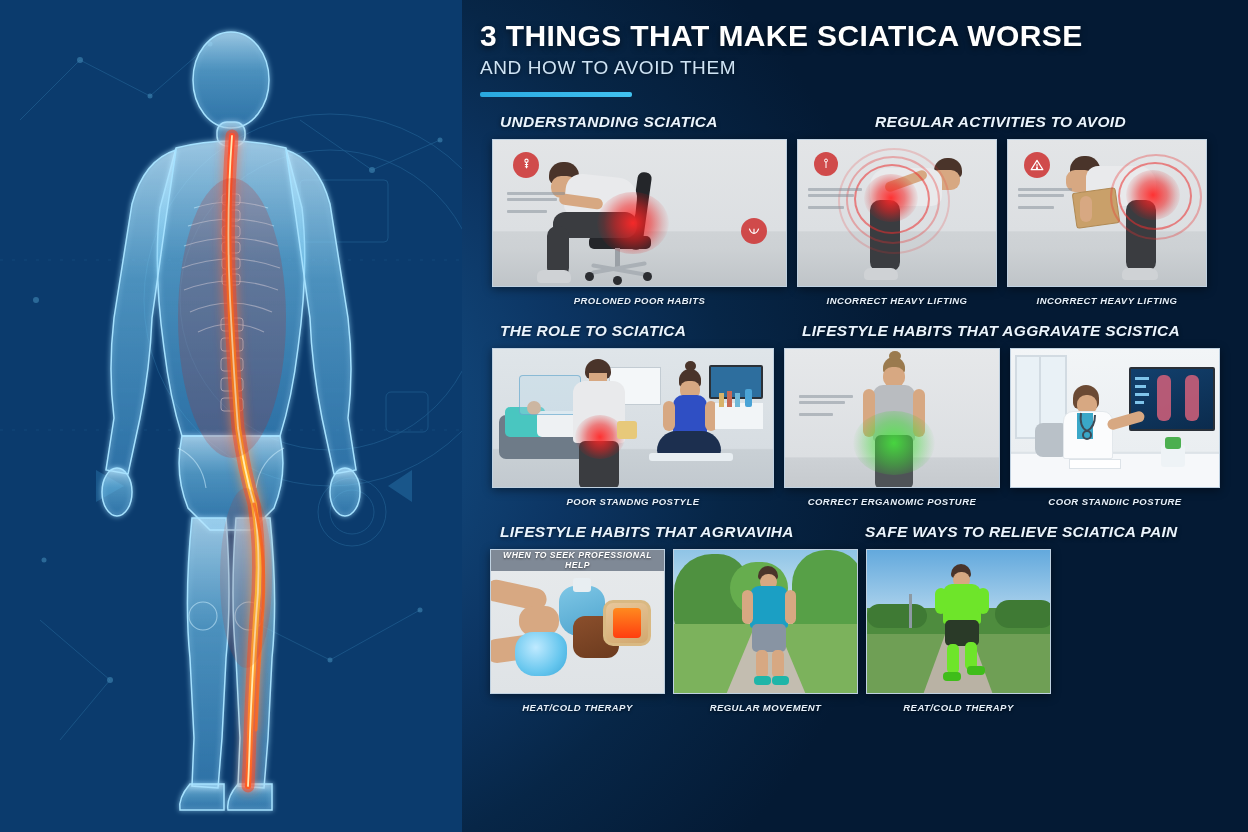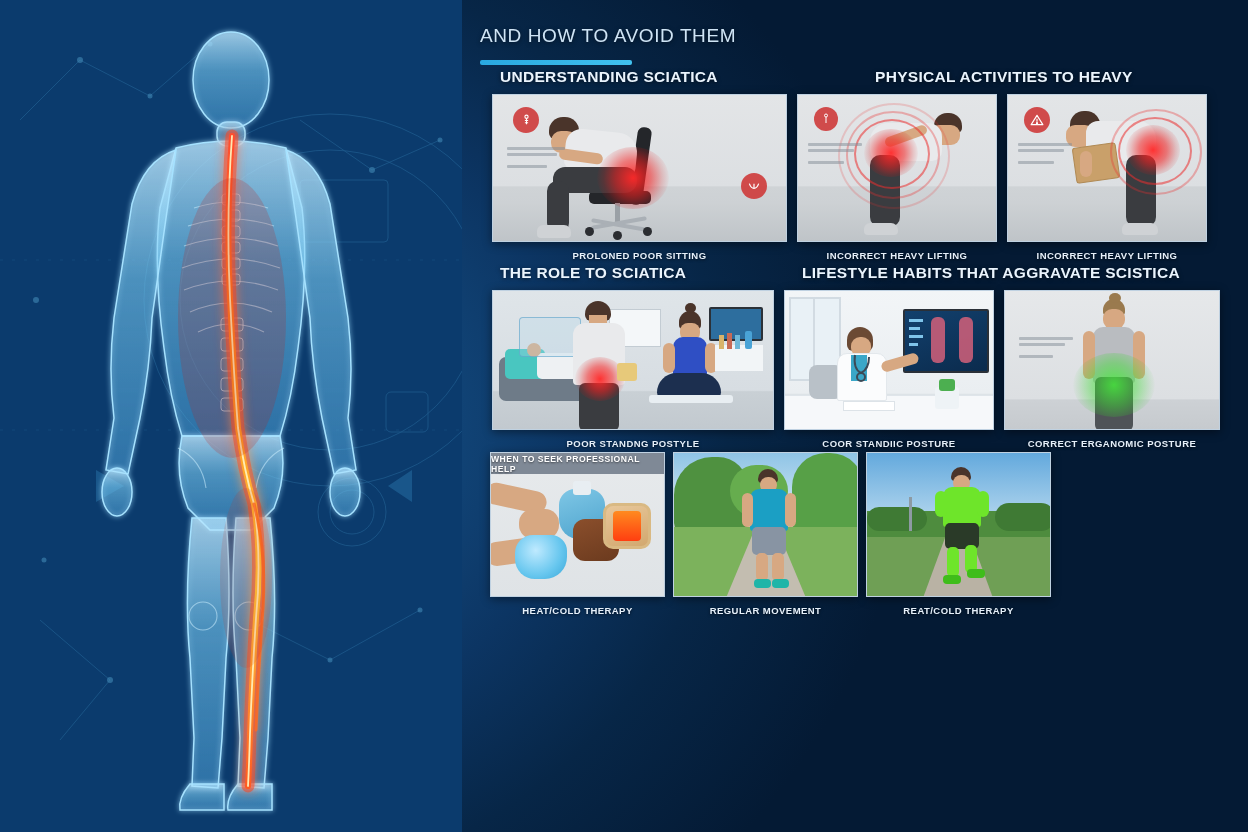--- a/index.html
+++ b/index.html
@@ -56,39 +56,40 @@
     font-size: 19px; font-weight: 400; letter-spacing: .6px;
     margin-top: 5px;
     text-shadow: 0 1px 4px rgba(0,0,0,.5);
   }
   .accent-bar {
     width: 152px; height: 5px; margin-top: 13px;
     background: linear-gradient(90deg, #29a8e0, #41c2f0);
     border-radius: 2px;
   }
 
-  .section { margin-top: 3px; }
+  .section { margin-top: 16px; font-style: italic; }
   .heads {
     display: flex; position: relative; height: 26px;
   }
   .head {
     color: #eaf4fd;
     font-size: 15.5px; font-weight: 700; letter-spacing: .3px;
     text-shadow: 0 1px 4px rgba(0,0,0,.6);
     white-space: nowrap;
     position: absolute; top: 0;
   }
 
   .cards { display: flex; gap: 10px; align-items: flex-start; }
   .card { position: relative; }
   .thumb {
     position: relative; overflow: hidden;
     border: 1px solid rgba(150,195,235,.35);
     background: #d6d9dc;
     box-shadow: 0 2px 9px rgba(0,0,0,.45);
+    text-align: center;
   }
   .cap {
     color: #e7f1fb;
     font-size: 9.5px; font-weight: 600; letter-spacing: .45px;
     text-align: center; margin-top: 8px;
     text-shadow: 0 1px 3px rgba(0,0,0,.6);
     white-space: nowrap;
   }
 
   
@@ -262,27 +263,28 @@
         </g>
 
         <ellipse cx="166" cy="300" rx="54" ry="140" fill="#c0201a" opacity="0.2"></ellipse>
         <ellipse cx="180" cy="560" rx="26" ry="90" fill="#d02a12" opacity="0.14"></ellipse>
       </svg>
     </div>
   </div>
 
   <div class="content">
 
+    <h1 class="title">3 THINGS THAT MAKE SCIATICA WORSE</h1>
     <div class="subtitle">AND HOW TO AVOID THEM</div>
     <div class="accent-bar"></div>
 
     <div class="section">
       <div class="heads">
         <div class="head" style="left:20px">UNDERSTANDING SCIATICA</div>
-        <div class="head" style="left:395px">PHYSICAL ACTIVITIES TO HEAVY</div>
+        <div class="head" style="left:395px">REGULAR ACTIVITIES TO AVOID</div>
       </div>
       <div class="cards" style="padding-left:12px">
 
         <div class="card">
           <div class="thumb" style="width:295px;height:148px">
             <div class="room"></div>
               <div class="floor"></div>
 
             <div class="person" style="left:140px;top:32px;width:14px;height:78px;background:#24262a;border-radius:6px;transform:rotate(8deg)"></div>
             <div class="person" style="left:96px;top:96px;width:62px;height:13px;background:#24262a;border-radius:5px"></div>
@@ -315,21 +317,21 @@
                 <path d="M4 8c2 6 5 8 8 8s6-2 8-8"></path>
                   <path d="M12 8v8"></path>
               </svg>
             </div>
             <div class="fakelines" style="left:14px;top:52px;width:62px">
               <div class="fl" style="width:58px"></div>
                 <div class="fl" style="width:50px"></div>
               <div class="fl" style="width:40px;margin-top:9px"></div>
             </div>
           </div>
-          <div class="cap">PROLONED POOR SITTING</div>
+          <div class="cap">PROLONED POOR HABITS</div>
         </div>
 
         <div class="card">
           <div class="thumb" style="width:200px;height:148px">
             <div class="room"></div>
               <div class="floor"></div>
             <div class="person hair" style="left:136px;top:18px;width:28px;height:20px;border-radius:13px 13px 5px 5px"></div>
             <div class="person skin" style="left:132px;top:30px;width:30px;height:20px;border-radius:9px"></div>
             <div class="person shirt" style="left:72px;top:28px;width:72px;height:38px;border-radius:18px 14px 10px 10px"></div>
             <div class="person skin" style="left:86px;top:36px;width:44px;height:10px;border-radius:6px;transform:rotate(-20deg)"></div>
@@ -425,76 +427,80 @@
             <div class="person" style="left:226px;top:44px;width:5px;height:14px;background:#d8b36a"></div>
             <div class="person" style="left:234px;top:42px;width:5px;height:16px;background:#c86a55"></div>
             <div class="person" style="left:242px;top:44px;width:5px;height:14px;background:#6fb8d8"></div>
             <div class="person" style="left:252px;top:40px;width:7px;height:18px;background:#4aa3d6;border-radius:2px"></div>
             <div class="person" style="left:124px;top:72px;width:20px;height:18px;background:#e7c97a;border-radius:3px"></div>
           </div>
           <div class="cap">POOR STANDNG POSTYLE</div>
         </div>
 
         <div class="card">
-          <div class="thumb" style="width:210px;height:140px">
-            <div class="room" style="background:linear-gradient(180deg,#f2f5f7 0%,#eaeef1 74%,#dde3e7 75%,#d4dadf 100%)"></div>
-            <div class="person" style="left:4px;top:6px;width:52px;height:84px;background:#e9f1f6;border:2px solid #d2dbe2"></div>
-            <div class="person" style="left:28px;top:6px;width:2px;height:84px;background:#d2dbe2"></div>
-
-            <div class="person" style="left:118px;top:18px;width:86px;height:64px;background:linear-gradient(160deg,#12406d,#0b2b4d);border:2px solid #2a3038;border-radius:2px"></div>
-            <div class="person" style="left:146px;top:26px;width:14px;height:46px;background:#d4607a;border-radius:6px;opacity:.85"></div>
-            <div class="person" style="left:174px;top:26px;width:14px;height:46px;background:#d4607a;border-radius:6px;opacity:.85"></div>
-            <div class="person" style="left:124px;top:28px;width:14px;height:3px;background:#7fc4ea"></div>
-            <div class="person" style="left:124px;top:36px;width:11px;height:3px;background:#7fc4ea"></div>
-            <div class="person" style="left:124px;top:44px;width:14px;height:3px;background:#7fc4ea"></div>
-            <div class="person" style="left:124px;top:52px;width:9px;height:3px;background:#7fc4ea"></div>
-
-            <div class="person" style="left:0;top:104px;width:210px;height:36px;background:#f6f8fa;border-top:1px solid #dfe5ea"></div>
-
-            <div class="person" style="left:24px;top:74px;width:34px;height:34px;background:#b9c1c8;border-radius:8px"></div>
-
-            <div class="person" style="left:62px;top:36px;width:26px;height:24px;background:#6b4a34;border-radius:13px 13px 6px 6px"></div>
-            <div class="person skin" style="left:66px;top:46px;width:20px;height:20px;border-radius:9px"></div>
-            <div class="person" style="left:52px;top:62px;width:50px;height:48px;background:#fbfcfd;border-radius:10px 10px 2px 2px;border:1px solid #e3e8ec"></div>
-            <div class="person" style="left:66px;top:64px;width:16px;height:26px;background:#3aa7c8"></div>
-            <div class="person skin" style="left:96px;top:66px;width:38px;height:11px;border-radius:6px;transform:rotate(-16deg)"></div>
-            <svg style="position:absolute;left:62px;top:62px" width="32" height="34" viewBox="0 0 32 34">
-              <path d="M8 2 Q6 16 14 20 Q22 16 22 4" fill="none" stroke="#3c4a57" stroke-width="2"></path>
-              <circle cx="14" cy="24" r="4" fill="none" stroke="#3c4a57" stroke-width="2"></circle>
-            </svg>
-            <div class="person" style="left:58px;top:110px;width:52px;height:10px;background:#fff;border:1px solid #dde3e8"></div>
-            <div class="person" style="left:150px;top:96px;width:24px;height:22px;background:#eef3f6;border-radius:3px"></div>
-            <div class="person" style="left:154px;top:88px;width:16px;height:12px;background:#4caf50;border-radius:3px"></div>
-          </div>
-          <div class="cap">COOR STANDIIC POSTURE</div>
-        </div>
-
-        <div class="card">
           <div class="thumb" style="width:216px;height:140px">
             <div class="room" style="background:linear-gradient(180deg,#e6e8ea 0%,#dcdfe2 78%,#cdd1d5 79%,#c6cace 100%)"></div>
             <div class="person" style="left:98px;top:8px;width:22px;height:16px;background:#9a7a4e;border-radius:11px 11px 3px 3px"></div>
             <div class="person" style="left:104px;top:2px;width:12px;height:10px;background:#9a7a4e;border-radius:50%"></div>
             <div class="person skin" style="left:98px;top:18px;width:22px;height:20px;border-radius:9px"></div>
             <div class="person" style="left:88px;top:36px;width:42px;height:56px;background:#b9bcc0;border-radius:10px 10px 3px 3px"></div>
             <div class="person skin" style="left:78px;top:40px;width:12px;height:48px;border-radius:6px"></div>
             <div class="person skin" style="left:128px;top:40px;width:12px;height:48px;border-radius:6px"></div>
             <div class="person" style="left:90px;top:86px;width:38px;height:54px;background:#4f5357;border-radius:6px"></div>
             <div class="greenglow" style="left:68px;top:62px;width:82px;height:64px"></div>
             <div class="fakelines" style="left:14px;top:46px;width:58px">
               <div class="fl" style="width:54px"></div>
                 <div class="fl" style="width:46px"></div>
               <div class="fl" style="width:34px;margin-top:9px"></div>
             </div>
           </div>
           <div class="cap">CORRECT ERGANOMIC POSTURE</div>
         </div>
+
+        <div class="card">
+          <div class="thumb" style="width:210px;height:140px">
+            <div class="room" style="background:linear-gradient(180deg,#f2f5f7 0%,#eaeef1 74%,#dde3e7 75%,#d4dadf 100%)"></div>
+            <div class="person" style="left:4px;top:6px;width:52px;height:84px;background:#e9f1f6;border:2px solid #d2dbe2"></div>
+            <div class="person" style="left:28px;top:6px;width:2px;height:84px;background:#d2dbe2"></div>
+
+            <div class="person" style="left:118px;top:18px;width:86px;height:64px;background:linear-gradient(160deg,#12406d,#0b2b4d);border:2px solid #2a3038;border-radius:2px"></div>
+            <div class="person" style="left:146px;top:26px;width:14px;height:46px;background:#d4607a;border-radius:6px;opacity:.85"></div>
+            <div class="person" style="left:174px;top:26px;width:14px;height:46px;background:#d4607a;border-radius:6px;opacity:.85"></div>
+            <div class="person" style="left:124px;top:28px;width:14px;height:3px;background:#7fc4ea"></div>
+            <div class="person" style="left:124px;top:36px;width:11px;height:3px;background:#7fc4ea"></div>
+            <div class="person" style="left:124px;top:44px;width:14px;height:3px;background:#7fc4ea"></div>
+            <div class="person" style="left:124px;top:52px;width:9px;height:3px;background:#7fc4ea"></div>
+
+            <div class="person" style="left:0;top:104px;width:210px;height:36px;background:#f6f8fa;border-top:1px solid #dfe5ea"></div>
+
+            <div class="person" style="left:24px;top:74px;width:34px;height:34px;background:#b9c1c8;border-radius:8px"></div>
+
+            <div class="person" style="left:62px;top:36px;width:26px;height:24px;background:#6b4a34;border-radius:13px 13px 6px 6px"></div>
+            <div class="person skin" style="left:66px;top:46px;width:20px;height:20px;border-radius:9px"></div>
+            <div class="person" style="left:52px;top:62px;width:50px;height:48px;background:#fbfcfd;border-radius:10px 10px 2px 2px;border:1px solid #e3e8ec"></div>
+            <div class="person" style="left:66px;top:64px;width:16px;height:26px;background:#3aa7c8"></div>
+            <div class="person skin" style="left:96px;top:66px;width:38px;height:11px;border-radius:6px;transform:rotate(-16deg)"></div>
+            <svg style="position:absolute;left:62px;top:62px" width="32" height="34" viewBox="0 0 32 34">
+              <path d="M8 2 Q6 16 14 20 Q22 16 22 4" fill="none" stroke="#3c4a57" stroke-width="2"></path>
+              <circle cx="14" cy="24" r="4" fill="none" stroke="#3c4a57" stroke-width="2"></circle>
+            </svg>
+            <div class="person" style="left:58px;top:110px;width:52px;height:10px;background:#fff;border:1px solid #dde3e8"></div>
+            <div class="person" style="left:150px;top:96px;width:24px;height:22px;background:#eef3f6;border-radius:3px"></div>
+            <div class="person" style="left:154px;top:88px;width:16px;height:12px;background:#4caf50;border-radius:3px"></div>
+          </div>
+          <div class="cap">COOR STANDIIC POSTURE</div>
+        </div>
       </div>
     </div>
 
     <div class="section">
+      <div class="heads">
+        <div class="head" style="left:20px">LIFESTYLE HABITS THAT AGRVAVIHA</div>
+        <div class="head" style="left:385px">SAFE WAYS TO RELIEVE SCIATICA PAIN</div>
+      </div>
       <div class="cards" style="padding-left:10px;gap:8px">
 
 
         <div class="card">
           <div class="thumb" style="width:175px;height:145px">
             <div class="room" style="background:linear-gradient(180deg,#e7eaec 0%,#dfe3e6 100%)"></div>
             <div class="banner">WHEN TO SEEK PROFESSIONAL HELP</div>
             <div class="person skin" style="left:-6px;top:34px;width:62px;height:22px;border-radius:11px;transform:rotate(12deg)"></div>
             <div class="person skin" style="left:-6px;top:86px;width:66px;height:24px;border-radius:12px;transform:rotate(-8deg)"></div>
             <div class="person skin" style="left:28px;top:56px;width:40px;height:30px;border-radius:14px"></div>

